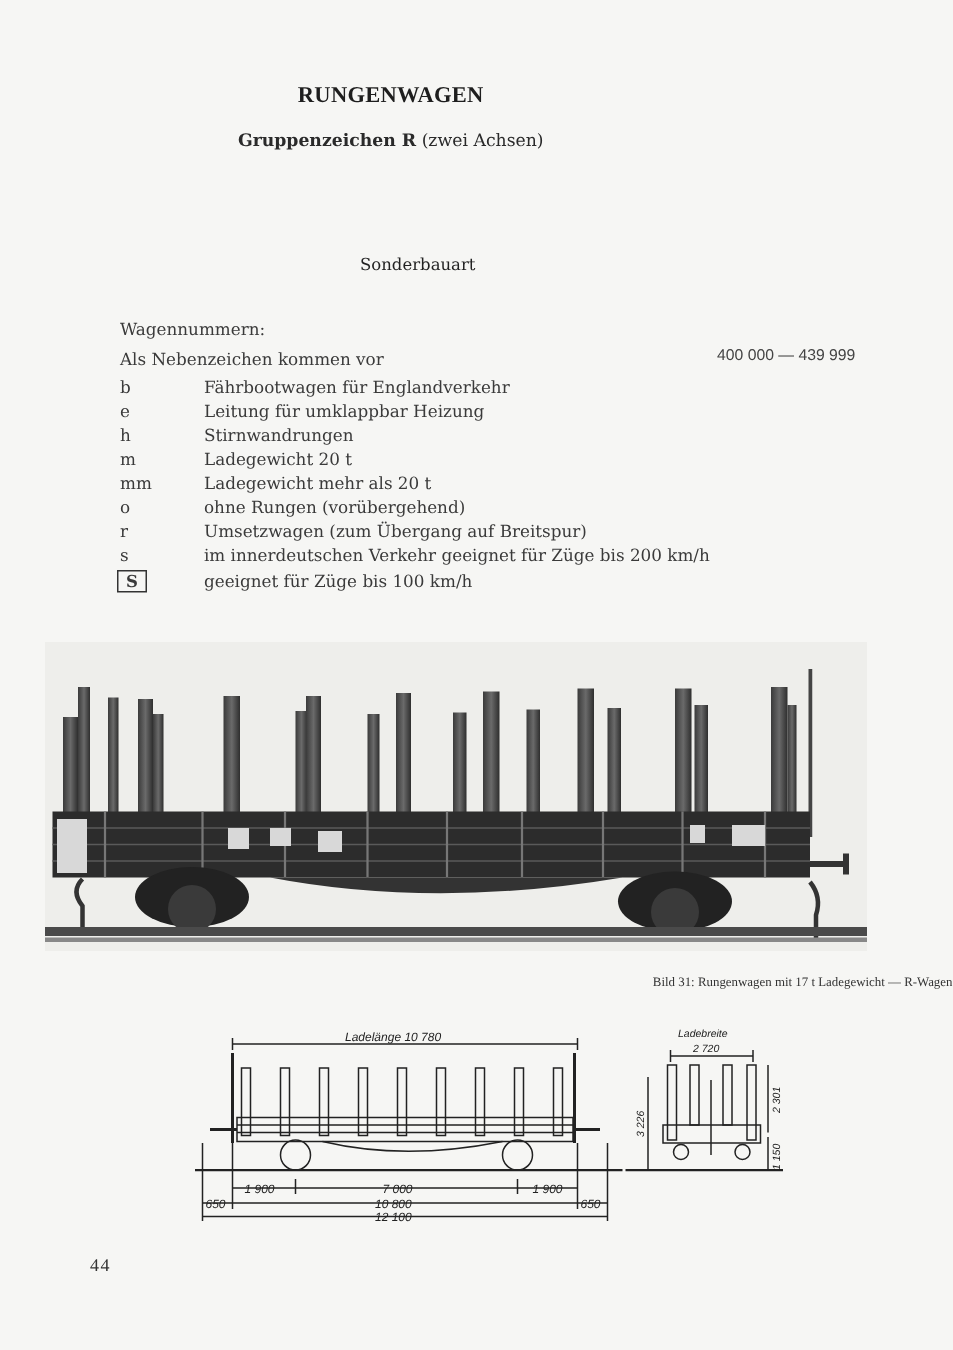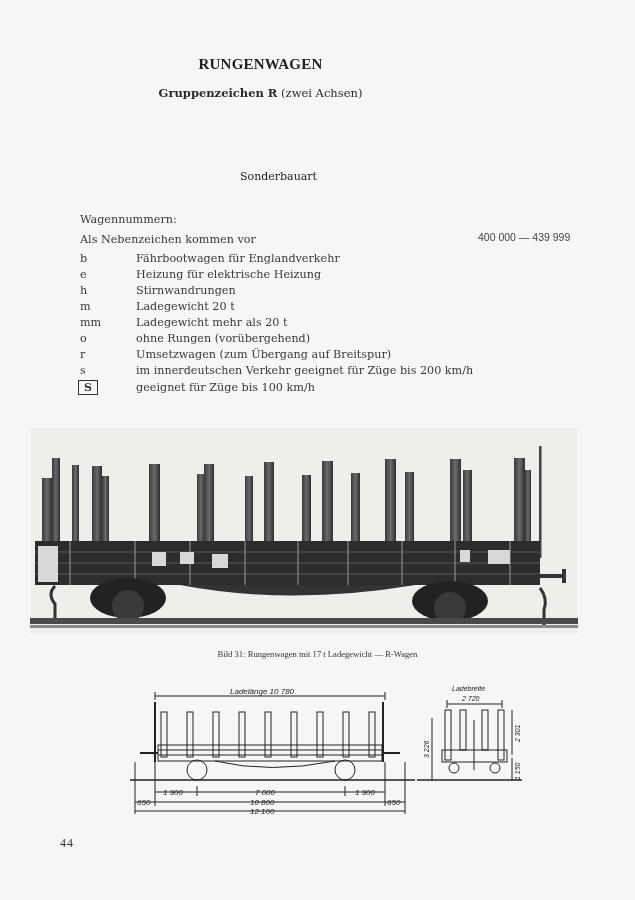--- a/index.html
+++ b/index.html
@@ -40,21 +40,21 @@
     }
     .boxed {
       display: inline-block; border: 1.6px solid #333; padding: 0 5px; line-height: 13px;
       font-weight: bold; font-size: 11px; margin-left: -2px;
     }
     .photo {
       position: absolute; top: 428px; left: 30px; width: 548px; height: 206px;
       background: #ecece9;
     }
     .caption {
-      position: absolute; top: 649px; left: 0; width: 635px; text-align: center;
+      position: absolute; top: 649px; left: 0; width: 635px; text-align: right;
       font-size: 8.6px; color: #333; font-family: "Liberation Serif", serif;
     }
     .drawing-side { position: absolute; top: 682px; left: 130px; width: 290px; height: 135px; }
     .drawing-end { position: absolute; top: 680px; left: 412px; width: 120px; height: 115px; }
     .page-number {
       position: absolute; top: 836px; left: 60px; font-size: 12px; color: #333;
       font-family: "Liberation Serif", serif; letter-spacing: 1px;
     }
     svg text { font-family: "Liberation Sans", sans-serif; font-style: italic; }
   </style>
@@ -77,21 +77,21 @@
   <div class="row" style="top:213px">Wagennummern:</div>
   <div class="wn-value">400 000 — 439 999</div>
 
   <div class="row" style="top:233px">Als Nebenzeichen kommen vor</div>
 
   <div>
     <div class="row" style="top:252px">
       <span class="code">b</span><span>Fährbootwagen für Englandverkehr</span>
     </div>
     <div class="row" style="top:268px">
-      <span class="code">e</span><span>Heizung für elektrische Heizung</span>
+      <span class="code">e</span><span>Leitung für umklappbar Heizung</span>
     </div>
     <div class="row" style="top:284px">
       <span class="code">h</span><span>Stirnwandrungen</span>
     </div>
     <div class="row" style="top:300px">
       <span class="code">m</span><span>Ladegewicht 20 t</span>
     </div>
     <div class="row" style="top:316px">
       <span class="code">mm</span><span>Ladegewicht mehr als 20 t</span>
     </div>

